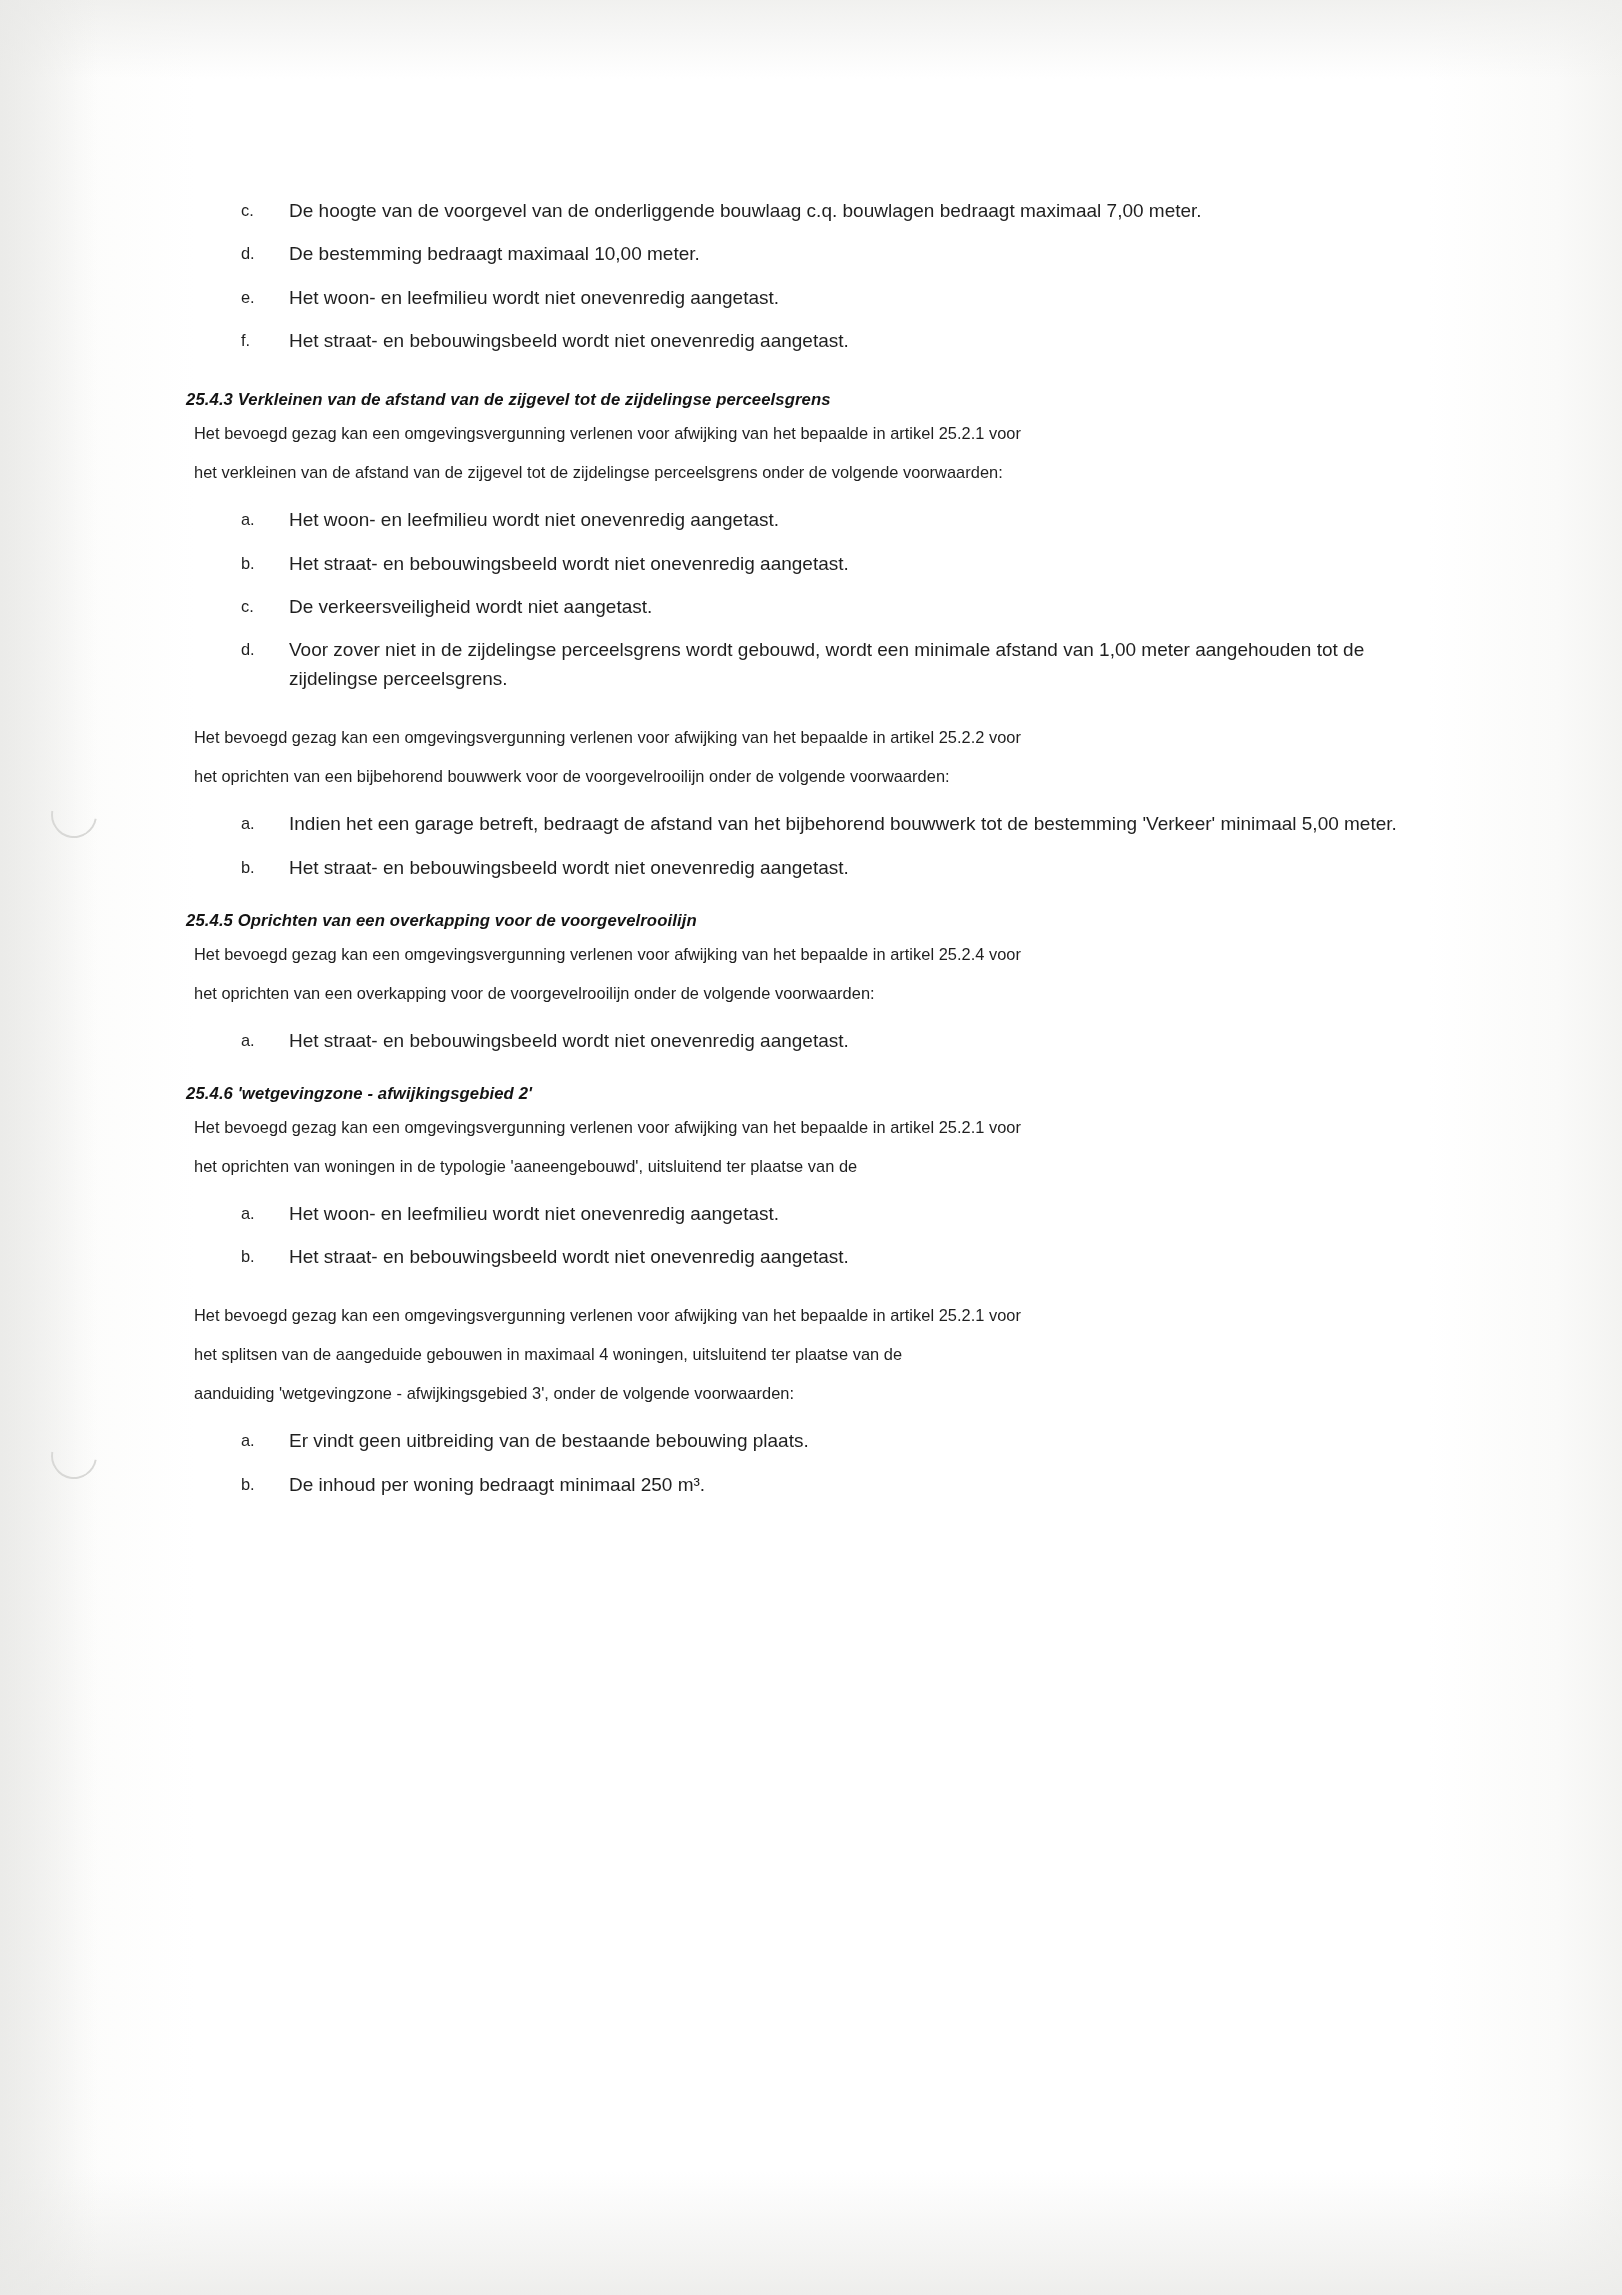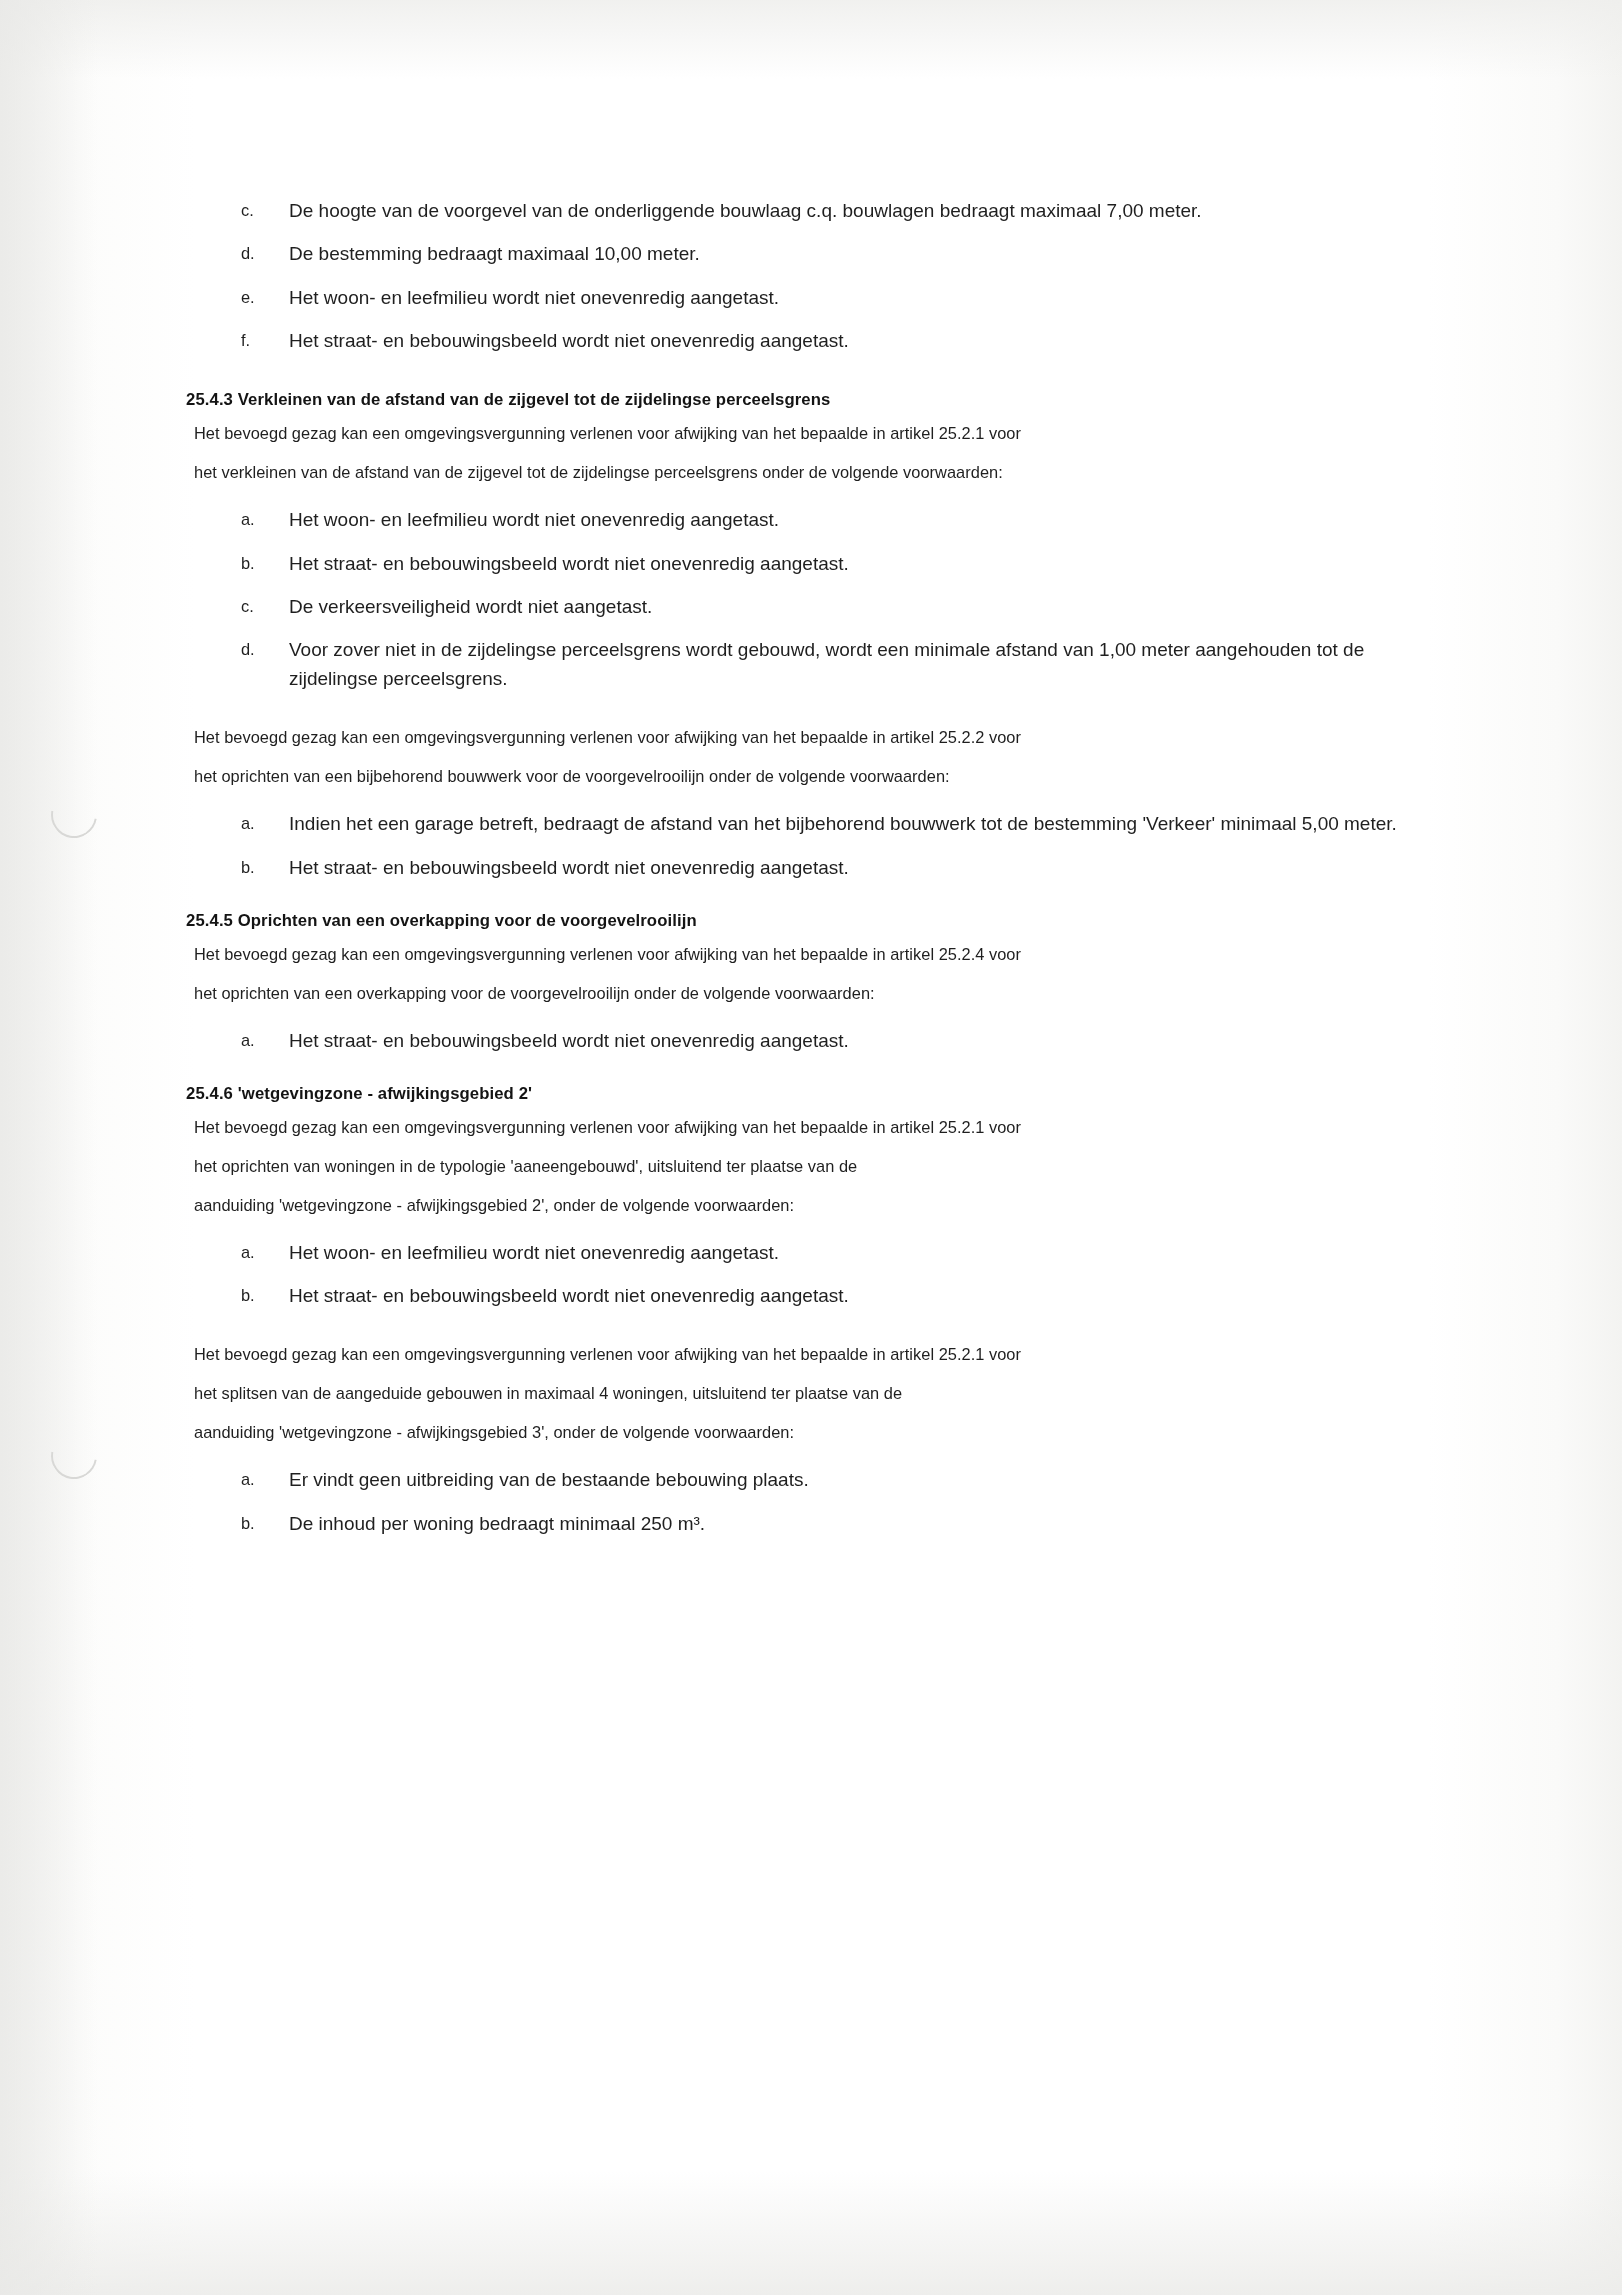--- a/index.html
+++ b/index.html
@@ -59,20 +59,21 @@
   }
   .hole.h1 { left: 51px; top: 792px; }
   .hole.h2 { left: 51px; top: 1433px; }
 
   .heading {
     font-size: 16.7px;
     font-weight: bold;
     color: #141414;
     margin: 0 0 7.9px 0;
     letter-spacing: 0.1px;
+    font-style: italic;
   }
   .para {
     font-size: 16.4px;
     line-height: 31px;
     color: #1f1f1f;
     margin: 8px;
     letter-spacing: 0.03px;
   }
 
   ul.alpha {
@@ -182,21 +183,20 @@
           <span class="marker">a.</span>
           <span class="itxt">Het straat- en bebouwingsbeeld wordt niet onevenredig aangetast.</span>
         </li>
       </ul>
     </div>
 
     <div class="block">
       <h2 class="heading">25.4.6 'wetgevingzone - afwijkingsgebied 2'</h2>
       <p class="para">Het bevoegd gezag kan een omgevingsvergunning verlenen voor afwijking van het bepaalde in artikel 25.2.1 voor</p>
       <p class="para">het oprichten van woningen in de typologie 'aaneengebouwd', uitsluitend ter plaatse van de</p>
-      <p class="para grayish">aanduiding 'wetgevingzone - afwijkingsgebied 2', onder de volgende voorwaarden:</p>
       <ul class="alpha">
         <li>
           <span class="marker">a.</span>
           <span class="itxt">Het woon- en leefmilieu wordt niet onevenredig aangetast.</span>
         </li>
         <li>
           <span class="marker">b.</span>
           <span class="itxt">Het straat- en bebouwingsbeeld wordt niet onevenredig aangetast.</span>
         </li>
       </ul>

